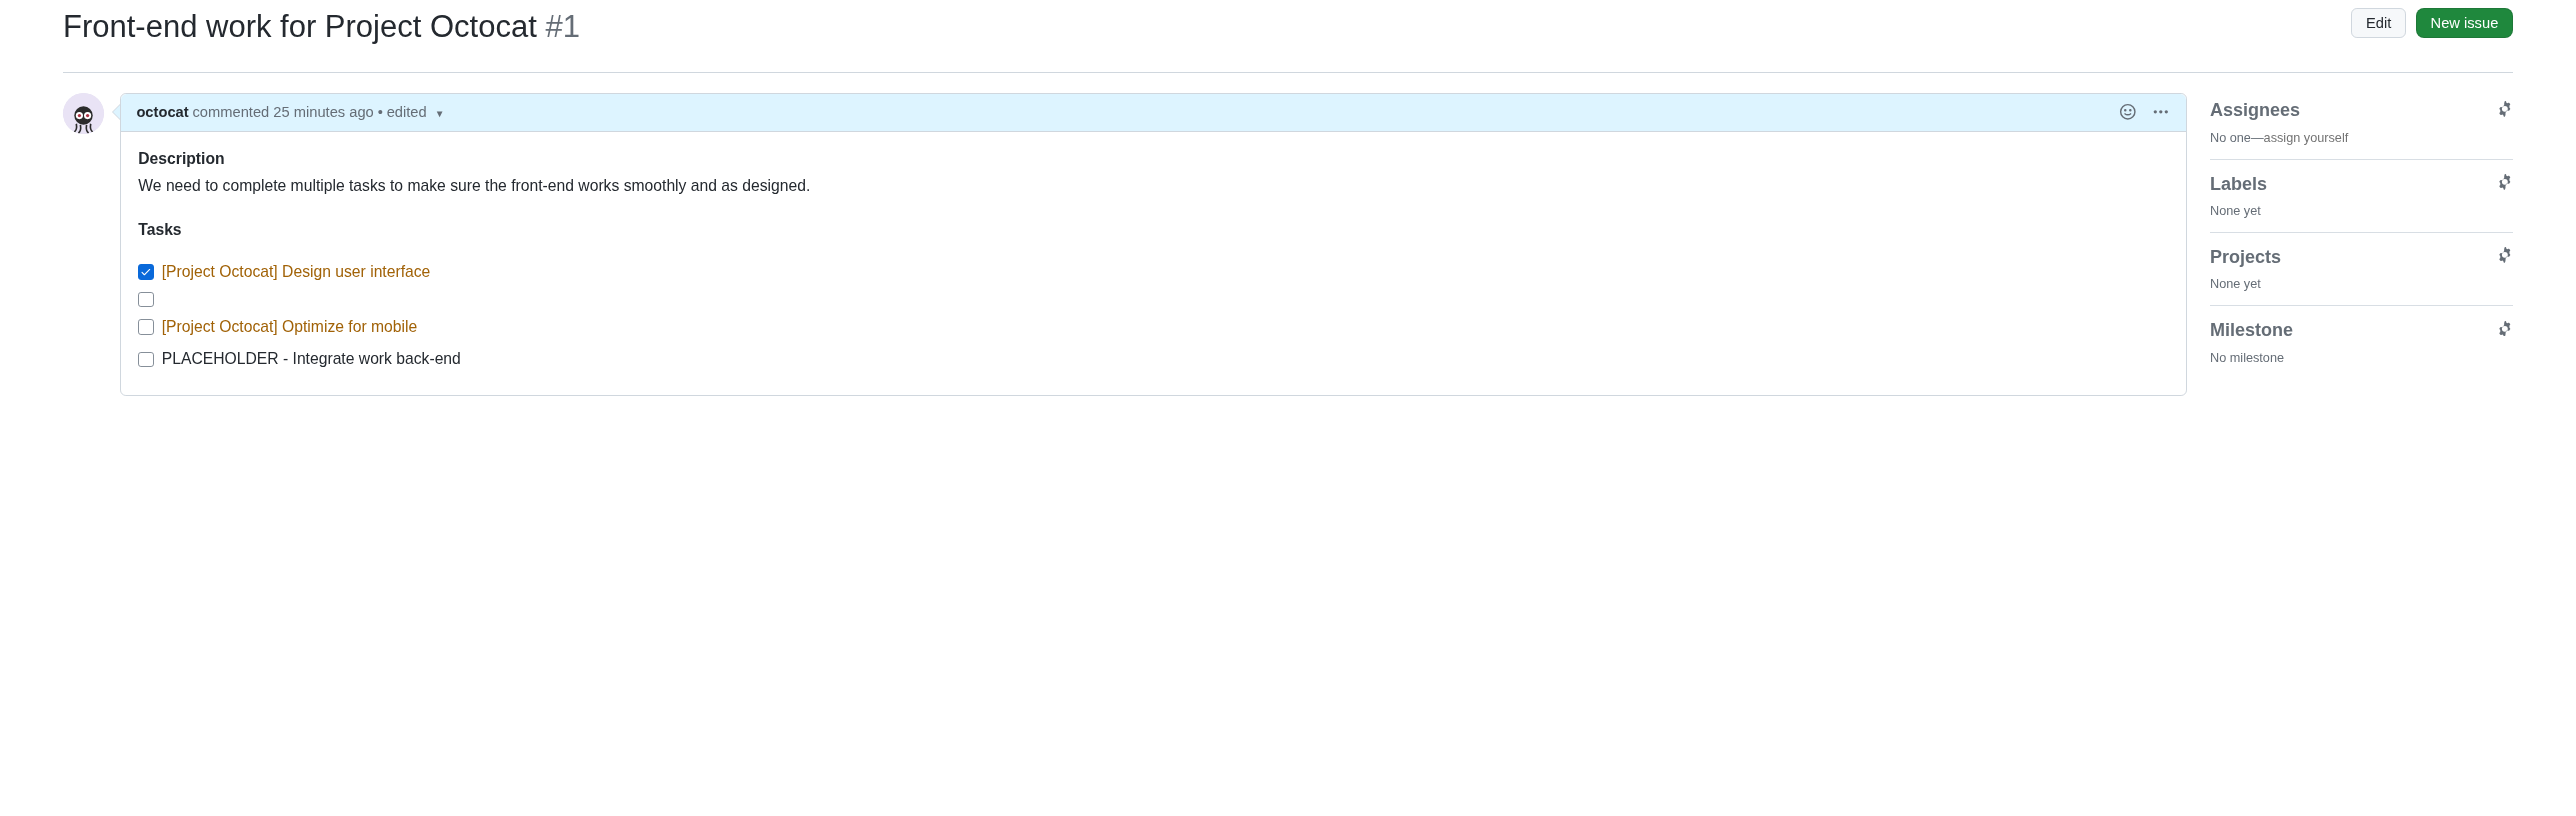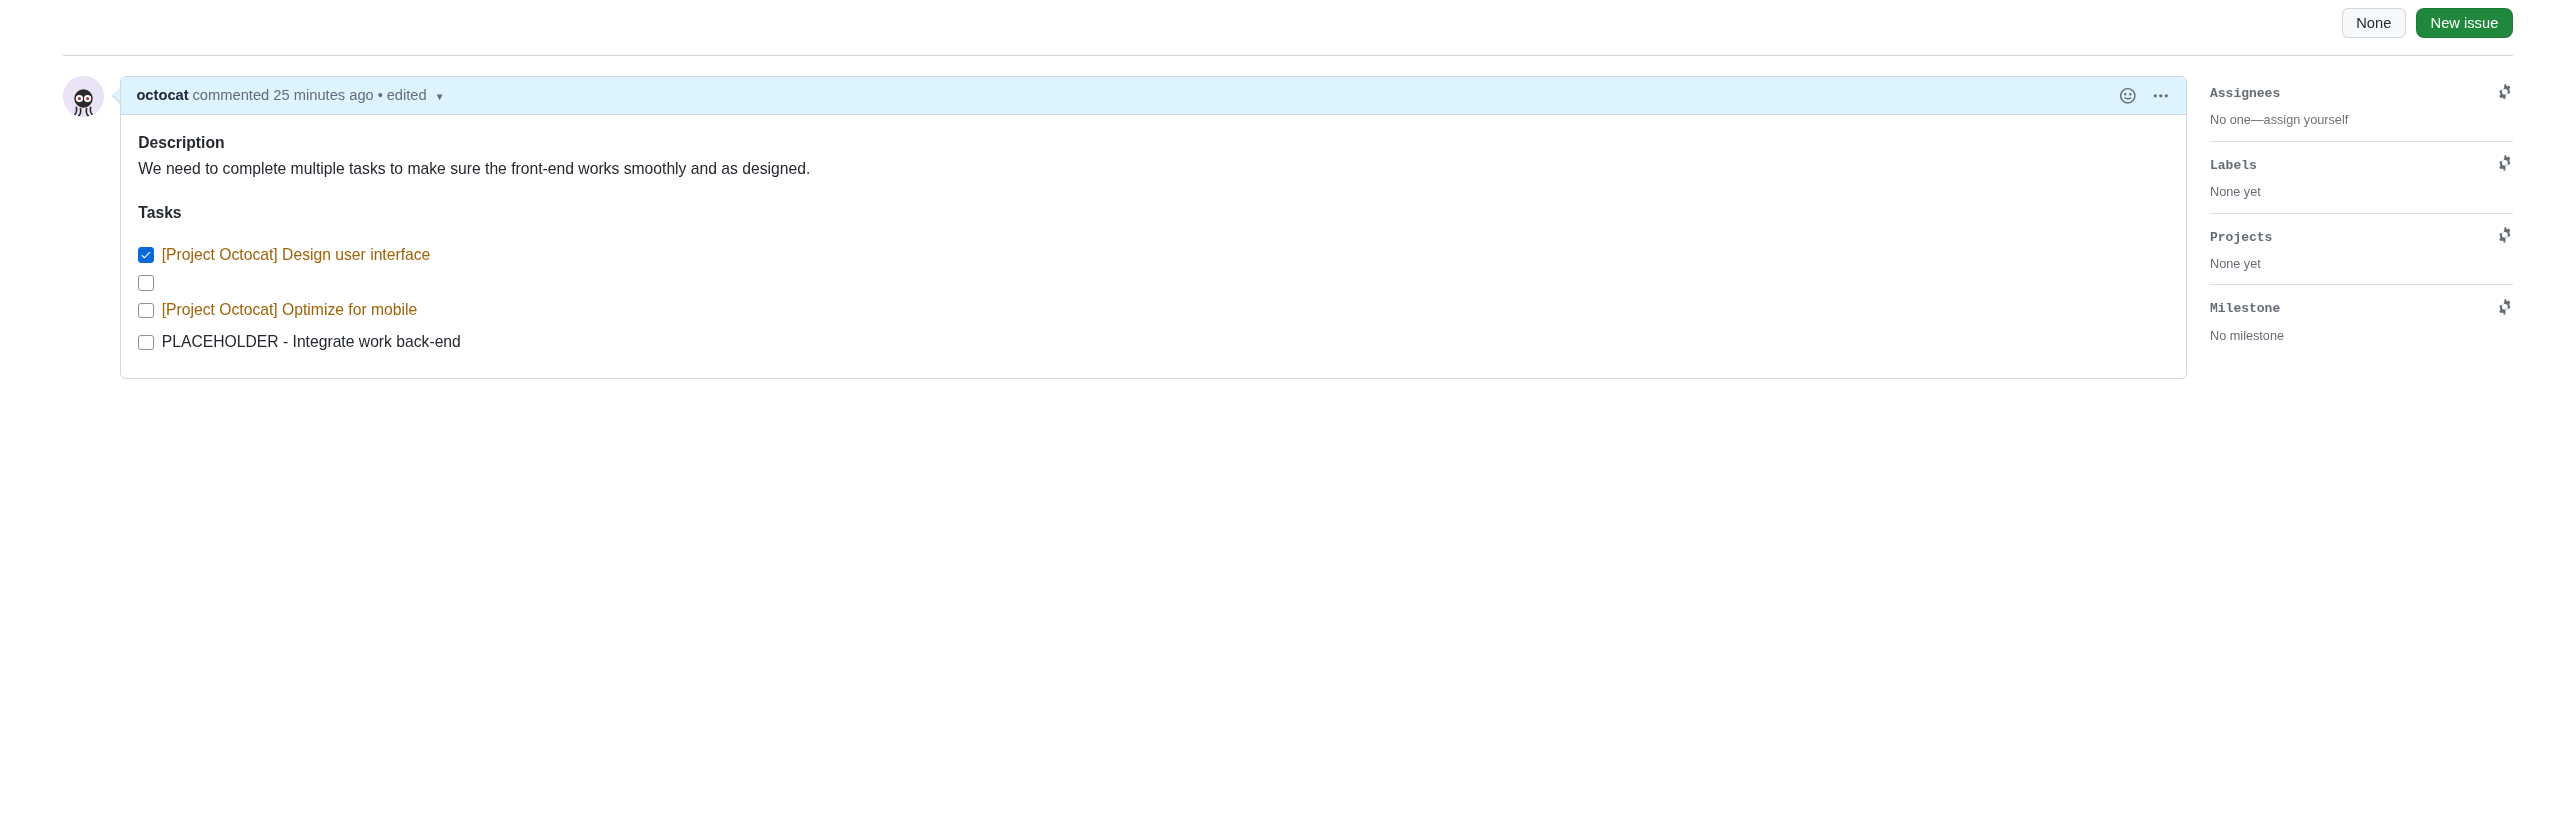--- a/index.html
+++ b/index.html
@@ -205,24 +205,23 @@
     .sidebar-section:first-child {
       padding-top: 7.8px;
     }
     .sidebar-title-row {
       display: flex;
       justify-content: space-between;
       align-items: center;
       margin-bottom: 9.8px;
     }
     .sidebar-title {
-      font-size: 13px;
+      font-size: 18px;
       font-weight: 600;
       color: #656d76;
-      font-family: Liberation Mono, monospace;
     }
     .sidebar-value {
       font-size: 12.7px;
       color: #656d76;
     }
     .assign-self {
       color: #737373;
       cursor: pointer;
     }
     .gear-icon {
@@ -252,23 +251,27 @@
       border-top: 8.8px solid transparent;
       border-bottom: 8.8px solid transparent;
       border-right: 8.8px solid #d0d7de;
     }
   </style>
 </head>
 <body>
 
 <div class="header-row">
   <div class="title-block">
+    <h1 class="issue-title">
+      <span>Front-end work for Project Octocat</span>
+      <span class="issue-number">#1</span>
+    </h1>
   </div>
   <div class="action-buttons">
-    <button class="btn">None</button>
+    <button class="btn">Edit</button>
     <button class="btn btn-primary">New issue</button>
   </div>
 </div>
 
 <hr class="divider">
 
 <div class="content-layout">
   <div class="timeline-col">
     <div class="avatar">
       <svg viewBox="0 0 40 40" width="41" height="41">

